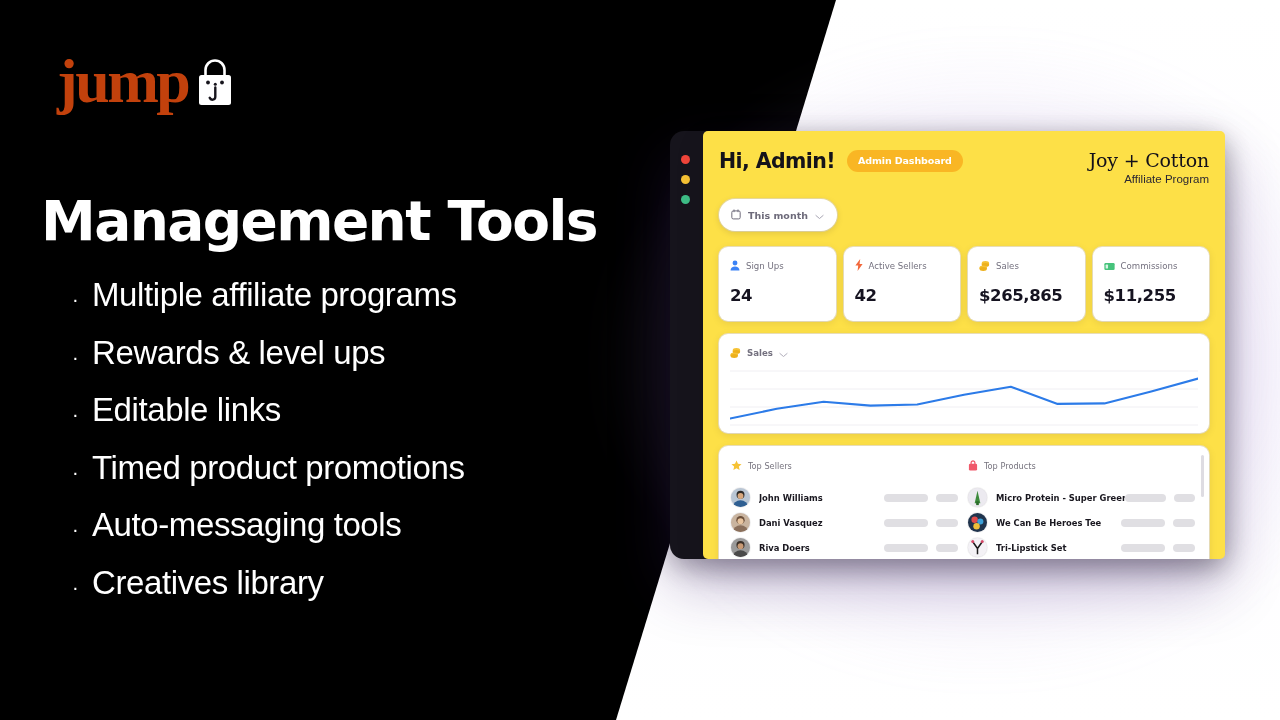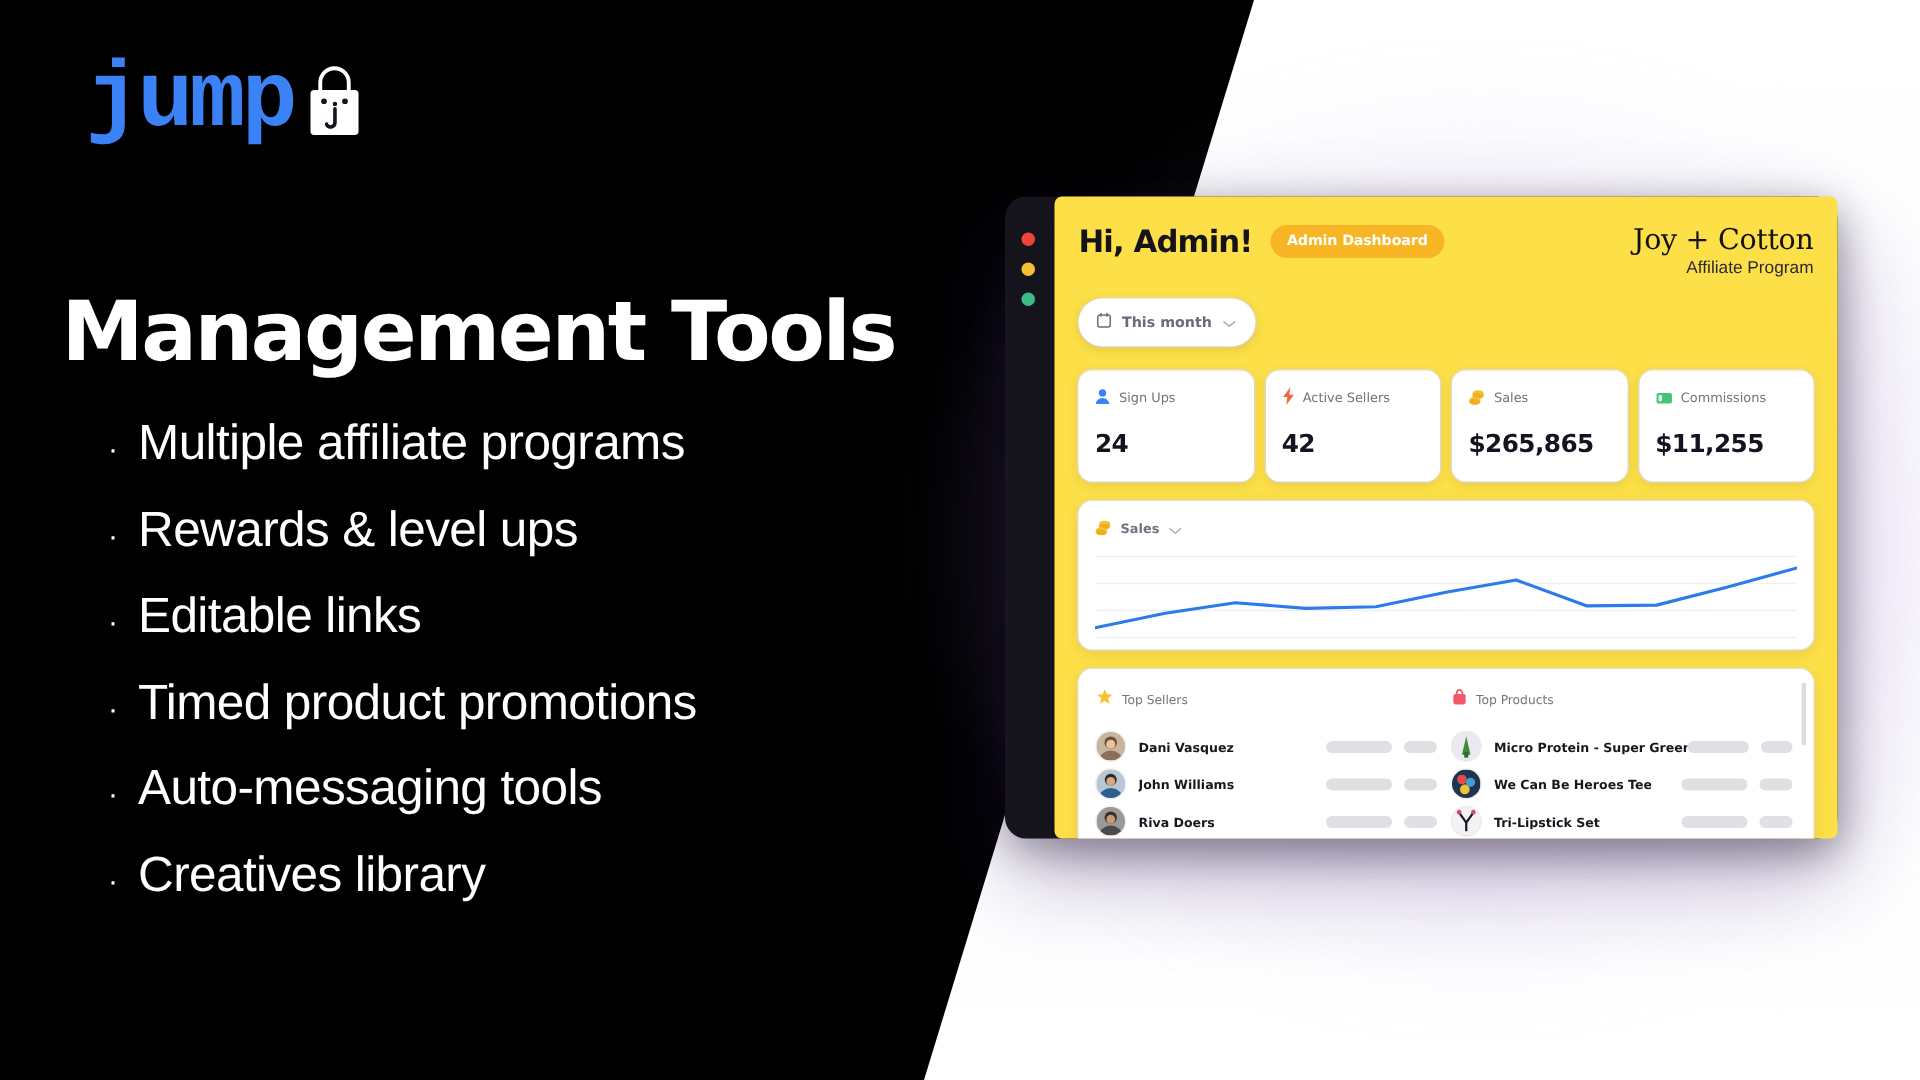--- a/index.html
+++ b/index.html
@@ -24,23 +24,23 @@
     background: radial-gradient(ellipse at 55% 50%, rgba(178,150,224,0.30) 0%, rgba(190,165,230,0.16) 38%, rgba(255,255,255,0) 72%);
     filter: blur(14px);
     z-index: 2; pointer-events: none;
   }
 
   
   .left { position: absolute; left: 0; top: 0; width: 620px; height: 720px; z-index: 6; }
 
   .logo { position: absolute; left: 57px; top: 38px; display: flex; align-items: flex-end; gap: 2px; }
   .logo-word {
-    font-family: Liberation Mono, monospace;
+    font-family: Liberation Serif, serif;
     font-weight: 700; font-size: 62px; letter-spacing: -2.5px;
-    color: #3b82f6; line-height: 0.92;
+    color: #c2410c; line-height: 0.92; margin-top: 15px;
   }
   .bag { position: relative; width: 46px; height: 50px; margin-left: 2px; margin-bottom: 2px; }
 
   .headline {
     position: absolute; left: 41px; top: 193px;
     font-family: "DejaVu Sans", sans-serif;
     font-weight: 700; font-size: 55px; letter-spacing: -1.6px;
     color: #ffffff; line-height: 1.05;
   }
   .bullets { position: absolute; left: 62px; top: 278px; width: 540px; }
@@ -361,38 +361,38 @@
                 <span>
                   <svg width="11" height="11" viewBox="0 0 12 12">
                       <path d="M6 0.5 L7.6 4.1 L11.5 4.5 L8.6 7.1 L9.4 11 L6 9 L2.6 11 L3.4 7.1 L0.5 4.5 L4.4 4.1 Z" fill="#F6C234"></path>
                     </svg>
                 </span>
                 <span class="list-title">Top Sellers</span>
               </div>
 
               <div class="row">
                 <div class="avatar"><svg width="19" height="19" viewBox="0 0 20 20">
+                      <rect width="20" height="20" fill="#b9c6d4"></rect>
+                      <circle cx="10" cy="7.2" r="4.2" fill="#2d2a28"></circle>
+                      <circle cx="10" cy="8.4" r="3.1" fill="#d8a87e"></circle>
+                      <path d="M2 20 a8 7 0 0 1 16 0 Z" fill="#2f5f92"></path>
+                    </svg></div>
+                <div class="row-name">John Williams</div>
+                <div class="skel skel-lg"></div>
+                <div class="skel skel-sm"></div>
+              </div>
+
+              <div class="row">
+                <div class="avatar"><svg width="19" height="19" viewBox="0 0 20 20">
                       <rect width="20" height="20" fill="#c9b49f"></rect>
                       <circle cx="10" cy="7.5" r="4.4" fill="#6b4f3a"></circle>
                       <circle cx="10" cy="8.6" r="3.2" fill="#e8c49e"></circle>
                       <path d="M2 20 a8 7 0 0 1 16 0 Z" fill="#8a6f5b"></path>
                     </svg></div>
                 <div class="row-name">Dani Vasquez</div>
-                <div class="skel skel-lg"></div>
-                <div class="skel skel-sm"></div>
-              </div>
-
-              <div class="row">
-                <div class="avatar"><svg width="19" height="19" viewBox="0 0 20 20">
-                      <rect width="20" height="20" fill="#b9c6d4"></rect>
-                      <circle cx="10" cy="7.2" r="4.2" fill="#2d2a28"></circle>
-                      <circle cx="10" cy="8.4" r="3.1" fill="#d8a87e"></circle>
-                      <path d="M2 20 a8 7 0 0 1 16 0 Z" fill="#2f5f92"></path>
-                    </svg></div>
-                <div class="row-name">John Williams</div>
                 <div class="skel skel-lg"></div>
                 <div class="skel skel-sm"></div>
               </div>
 
               <div class="row">
                 <div class="avatar"><svg width="19" height="19" viewBox="0 0 20 20">
                       <rect width="20" height="20" fill="#9a9a9a"></rect>
                       <circle cx="10" cy="7.4" r="4.3" fill="#3a2f28"></circle>
                       <circle cx="10" cy="8.6" r="3.1" fill="#c89a75"></circle>
                       <path d="M2 20 a8 7 0 0 1 16 0 Z" fill="#4a4a4a"></path>

